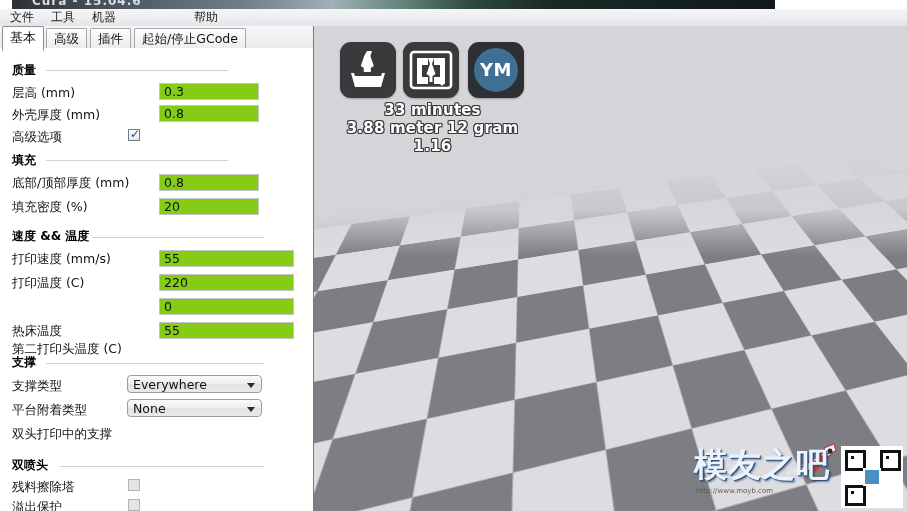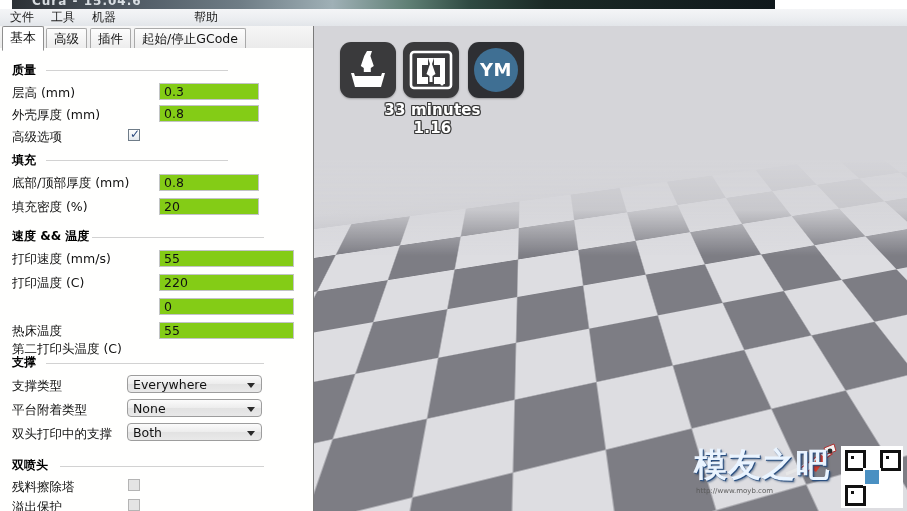--- a/index.html
+++ b/index.html
@@ -253,24 +253,20 @@
         <div class="arrow"></div>
       </div>
 
       <div class="row-label" style="left:12px;top:355px;">平台附着类型</div>
       <div class="combo" style="left:127px;top:351px;width:135px;">
         <div class="val">None</div>
         <div class="arrow"></div>
       </div>
 
       <div class="row-label" style="left:12px;top:379px;">双头打印中的支撑</div>
-      <div class="combo" style="left:127px;top:375px;width:135px;">
-        <div class="val">Both</div>
-        <div class="arrow"></div>
-      </div>
 
       <div class="group-title" style="left:12px;top:409px;">双喷头</div>
       <div class="group-rule" style="left:60px;top:418px;width:204px;"></div>
 
       <div class="row-label" style="left:12px;top:432px;">残料擦除塔</div>
       <div class="checkbox off" style="left:128px;top:431px;"></div>
 
       <div class="row-label" style="left:12px;top:452px;">溢出保护</div>
       <div class="checkbox off" style="left:128px;top:451px;"></div>
 
@@ -302,20 +298,21 @@
     </div>
 
     <div class="vtool ym" style="left:154px;top:16px;">
       <div class="ym-circle">
         <span>YM</span>
       </div>
     </div>
 
     <div class="viewinfo" style="left:16px;top:75px;">
       <div>33 minutes</div>
+      <div>3.88 meter 12 gram</div>
       <div>1.16</div>
     </div>
 
   </div>
 
   <div class="watermark">
     <div class="wm-plane">
       <svg width="64" height="40" viewBox="0 0 64 40">
         <path d="M6 32 C18 28 34 20 52 6" stroke="#e8e8e8" stroke-width="3" fill="none" opacity=".85"></path>
         <path d="M18 28 L46 8 L52 12 L24 32 Z" fill="#f2f2f2" stroke="#b03030" stroke-width="1.2"></path>

